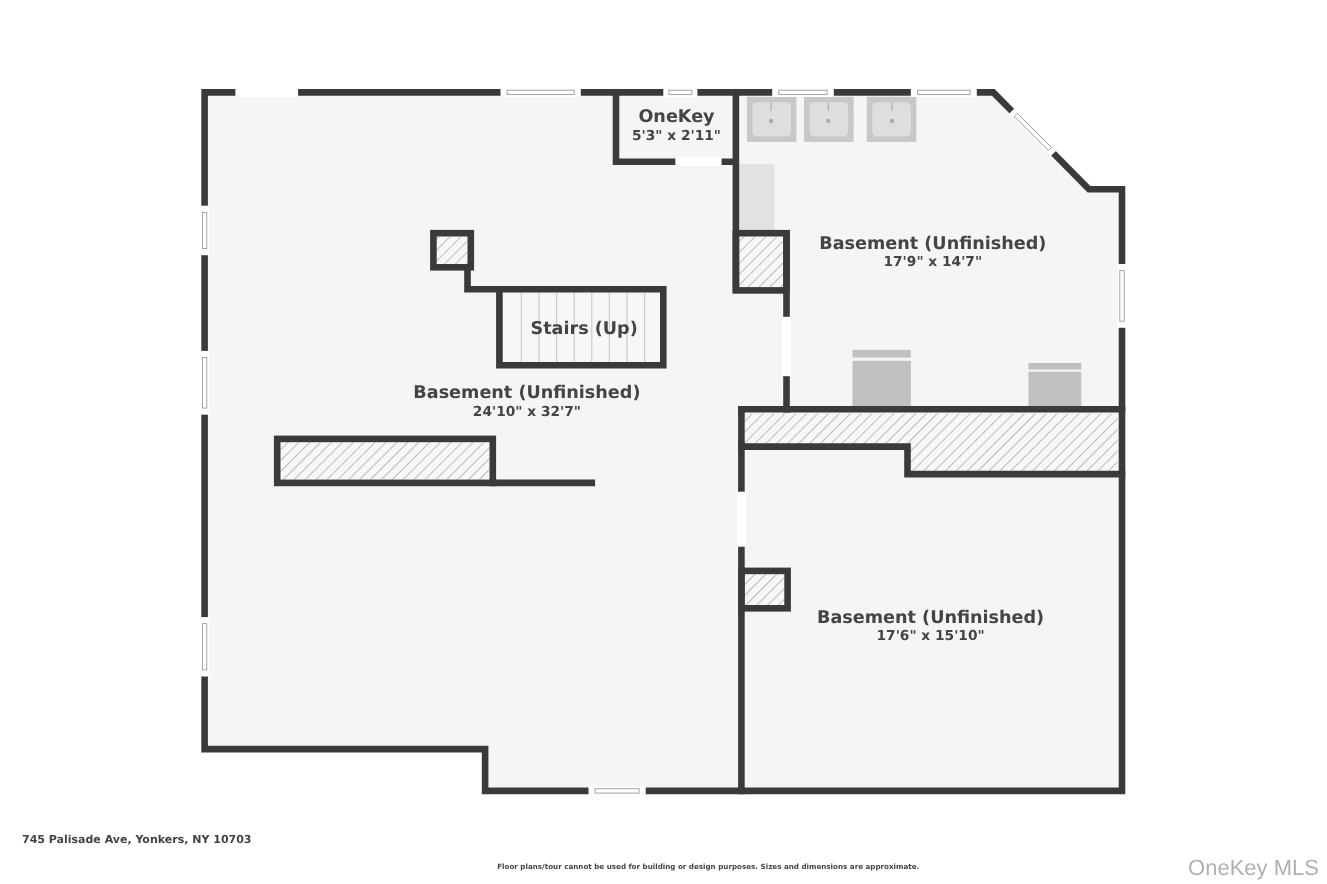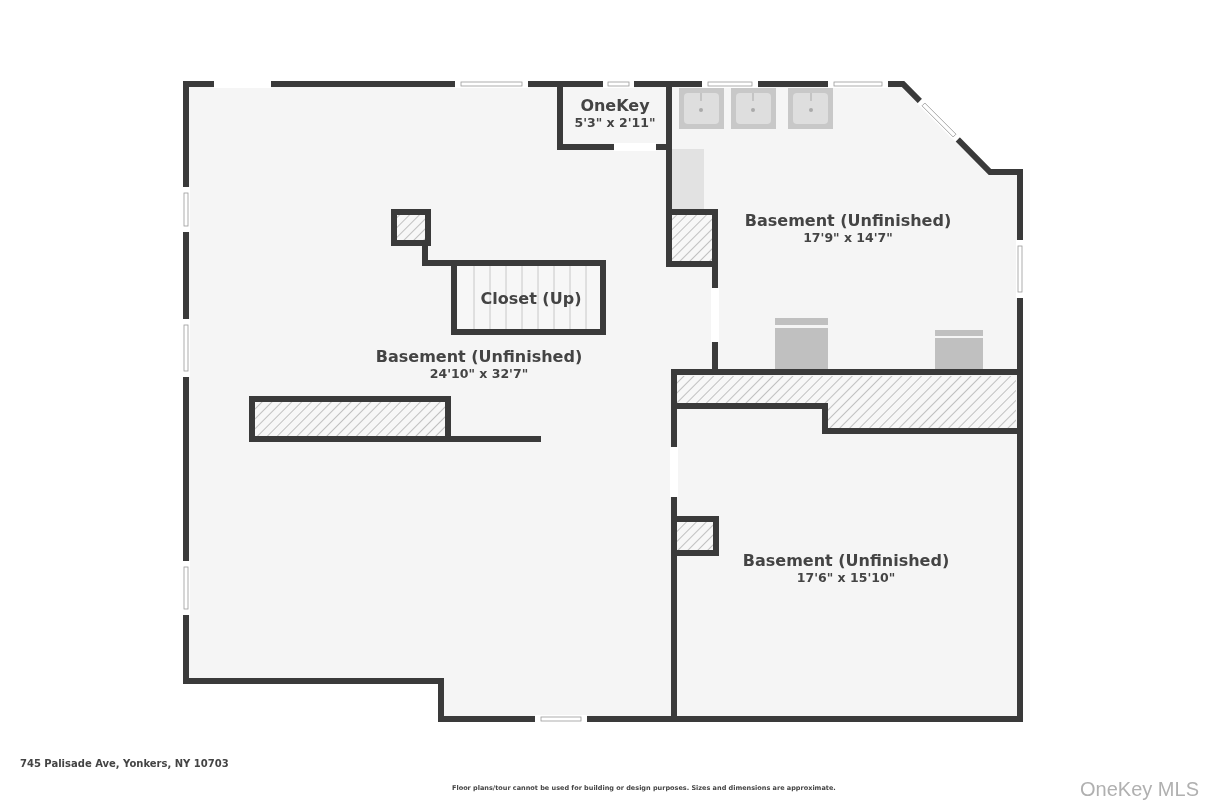--- a/index.html
+++ b/index.html
@@ -165,21 +165,21 @@
     <rect x="711" y="288" width="8" height="54" fill="#ffffff"></rect>
     <rect x="670" y="447" width="8" height="50" fill="#ffffff"></rect>
   </g>
 </svg>
 
 <div class="room-label" style="left:615px; top:96px;">
   <div class="name">OneKey</div>
   <div class="dims">5'3" x 2'11"</div>
 </div>
 <div class="room-label" style="left:531px; top:289px;">
-  <div class="name">Closet (Up)</div>
+  <div class="name">Stairs (Up)</div>
 </div>
 <div class="room-label" style="left:479px; top:347px;">
   <div class="name">Basement (Unfinished)</div>
   <div class="dims">24'10" x 32'7"</div>
 </div>
 <div class="room-label" style="left:848px; top:211px;">
   <div class="name">Basement (Unfinished)</div>
   <div class="dims">17'9" x 14'7"</div>
 </div>
 <div class="room-label" style="left:846px; top:551px;">

